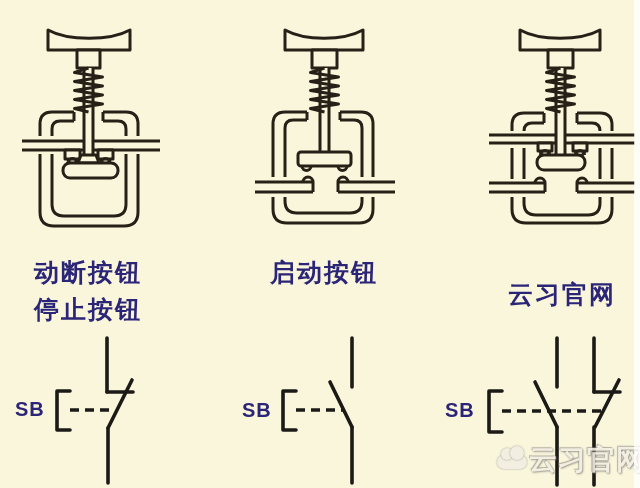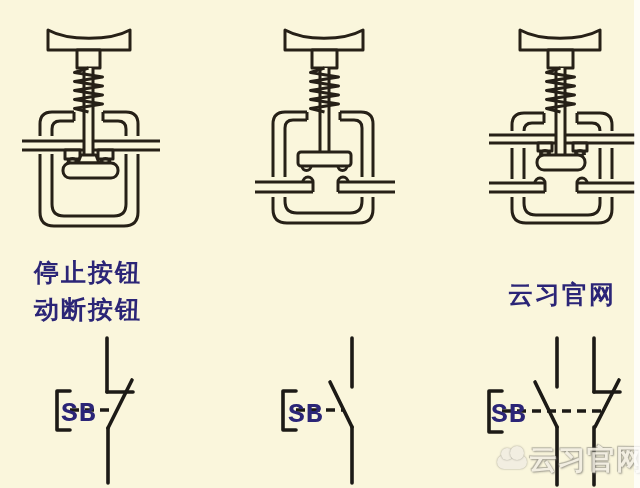--- a/index.html
+++ b/index.html
@@ -21,22 +21,22 @@
   svg .stf{stroke:var(--line);stroke-width:3;fill:var(--bg);stroke-linejoin:round;}
   svg .erase{fill:var(--bg);stroke:none;}
   
   svg .cs{stroke:var(--sym);stroke-width:3.6;fill:none;stroke-linecap:round;stroke-linejoin:round;}
   svg .csd{stroke:var(--sym);stroke-width:3.6;fill:none;stroke-dasharray:9 6;}
   .btn-label{
     position:absolute;text-align:center;color:var(--label);
     font-weight:bold;font-size:25px;line-height:37px;letter-spacing:2px;
   }
   .sb-label{
-    position:absolute;color:var(--label);font-weight:bold;font-size:28px;
-    font-family:Liberation Mono, monospace;letter-spacing:1px;margin-left:46px;
+    position:absolute;color:var(--label);font-weight:bold;font-size:20px;
+    font-family:Liberation Sans, sans-serif;letter-spacing:1px;
   }
   .watermark{
     position:absolute;left:497px;top:443px;width:150px;height:34px;
     display:flex;align-items:center;gap:2px;opacity:.9;z-index:5;
     pointer-events:none;
   }
   .wm-text{
     color:var(--wm);font-size:28px;font-weight:bold;letter-spacing:1px;
     text-shadow:0 0 1px #8f8d83, 1px 1px 2px rgba(130,128,120,.85), -1px -1px 1px rgba(130,128,120,.6);
     white-space:nowrap;
@@ -170,24 +170,25 @@
   </g>
   <g>
     <rect class="stf" x="50" y="128" width="48" height="15" rx="7"></rect>
     <path class="st" d="M53.5,128 A4.5,4.5 0 0 1 62.5,128"></path>
     <path class="st" d="M88.5,128 A4.5,4.5 0 0 1 97.5,128"></path>
   </g>
   <polyline class="st" points="73.5,41 59.5,45.5 87.5,50 59.5,54.5 87.5,59 59.5,63.5 87.5,68 59.5,72.5 87.5,77 59.5,81.5 73.5,85"></polyline>
 </svg>
 
 <div class="btn-label" style="left:10px;top:254px;width:156px">
+  <div>动断按钮</div>
   <div>停止按钮</div>
-  <div>动断按钮</div>
 </div>
 <div class="btn-label" style="left:246px;top:254px;width:156px">
+  <div>启动按钮</div>
 </div>
 <div class="btn-label" style="left:484px;top:276px;width:156px">
   <div>云习官网</div>
 </div>
 
 <svg class="abs" style="left:0;top:330px" width="640" height="158" viewBox="0 0 640 158">
   <g>
     <path class="cs" d="M70,61 L57,61 L57,100 L70,100"></path>
     <line class="csd" x1="70" y1="80" x2="114" y2="80"></line>
     <line class="cs" x1="107" y1="8" x2="107" y2="62"></line>

